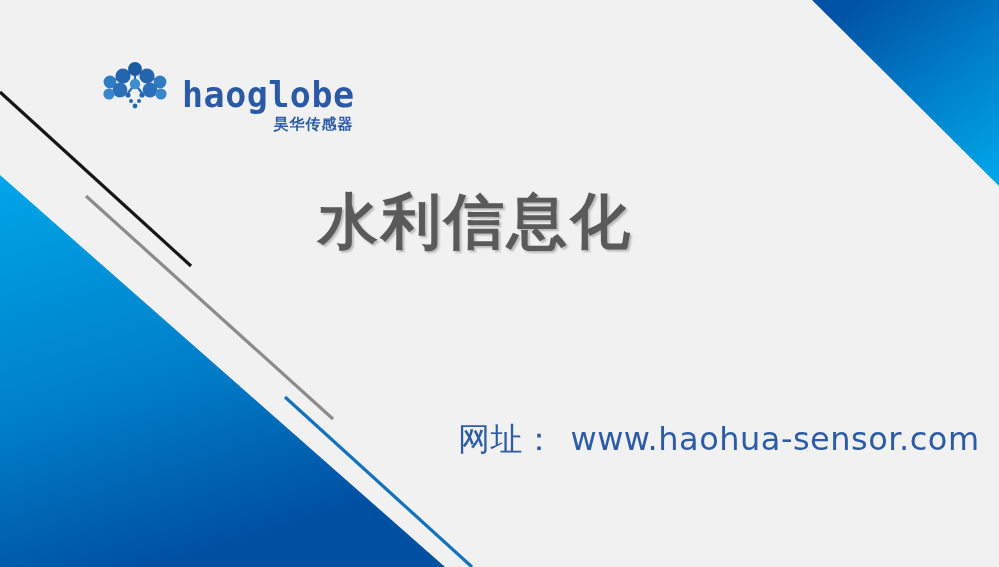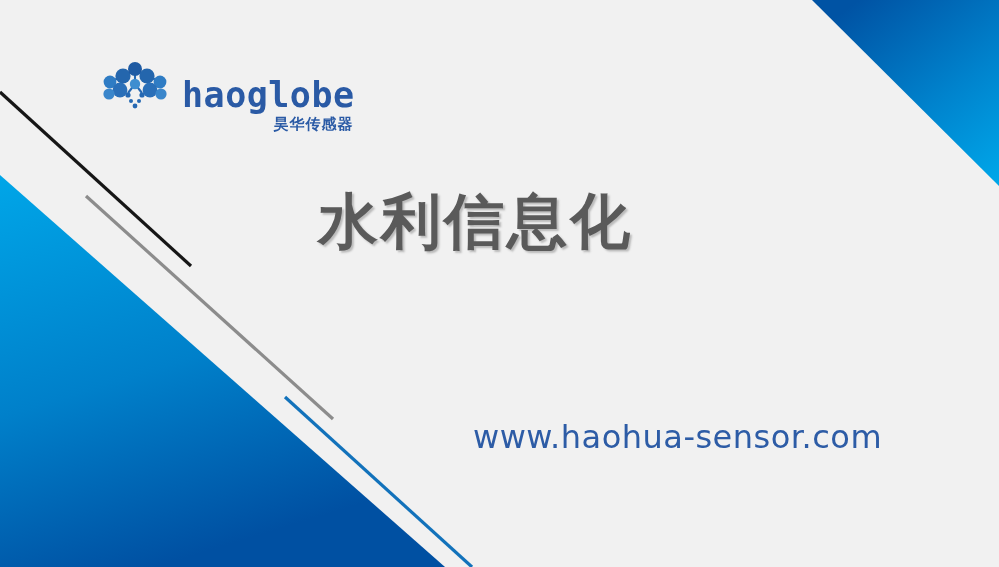--- a/index.html
+++ b/index.html
@@ -179,16 +179,17 @@
       <div class="logo-wordmark">haoglobe</div>
       <div class="logo-sub">昊华传感器</div>
     </div>
   </div>
 
   <div class="headline">
     <div class="headline-line headline-line-1">水利信息化</div>
   </div>
 
   <div class="website">
+    <span class="website-label">网址：</span>
     <span class="website-url">www.haohua-sensor.com</span>
   </div>
 
 </div>
 
 </body></html>

